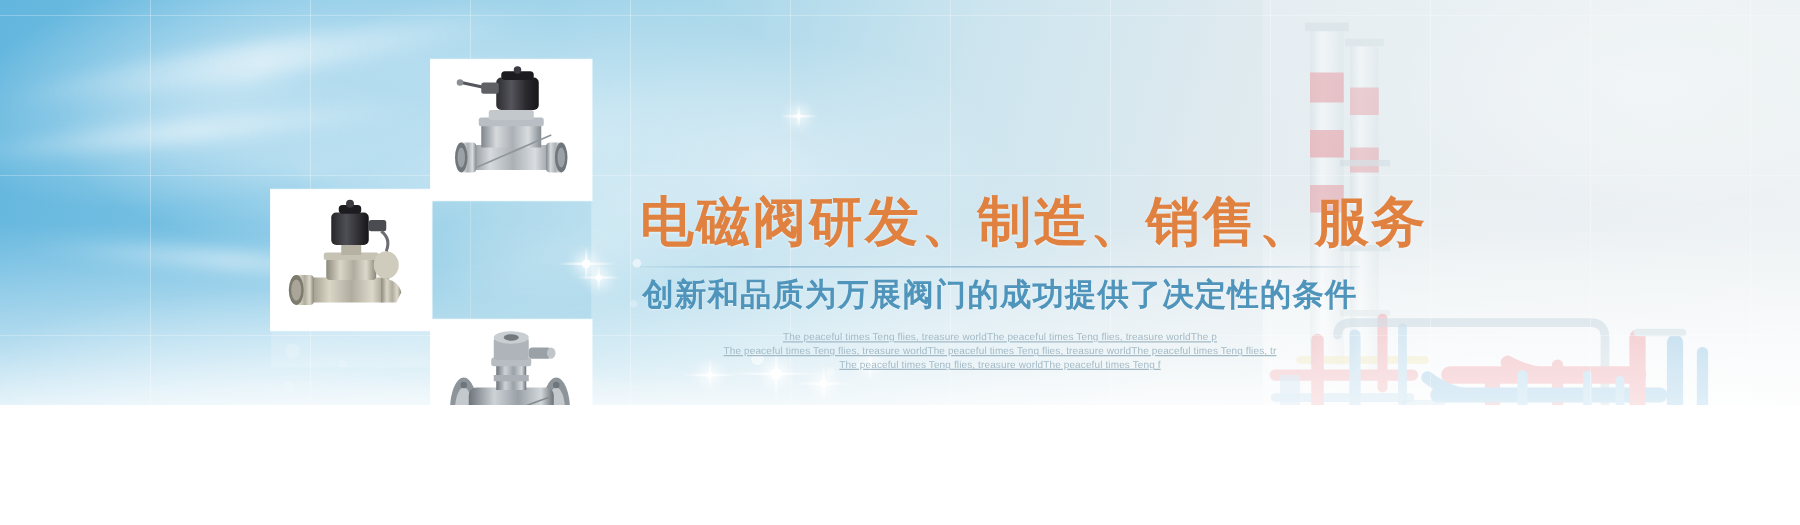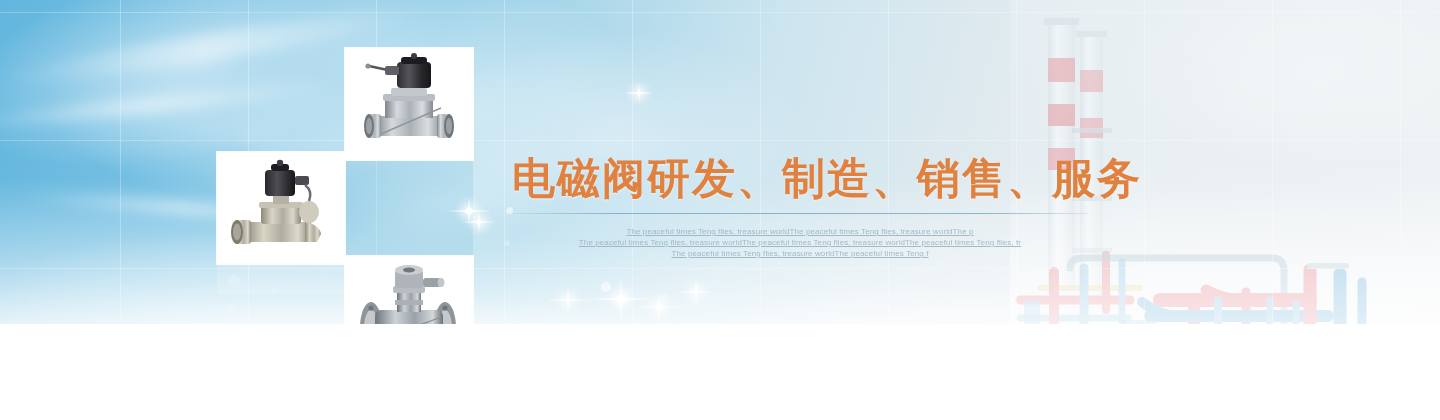--- a/index.html
+++ b/index.html
@@ -407,20 +407,21 @@
   <div class="bokeh" style="left:667px; top:364px; width:9px; height:9px; opacity:.45;"></div>
   <div class="bokeh" style="left:228px; top:275px; width:12px; height:12px; opacity:.35;"></div>
   <div class="bokeh" style="left:226px; top:305px; width:9px; height:9px; opacity:.30;"></div>
   <div class="bokeh" style="left:271px; top:288px; width:6px; height:6px; opacity:.30;"></div>
 
   <div class="textblock">
     <div class="headline">电磁阀研发、制造、销售、服务</div>
 
     <div class="rule"></div>
 
+    <div class="subhead">创新和品质为万展阀门的成功提供了决定性的条件</div>
 
     <div class="filler">
       <div class="f1">The peaceful times Teng flies, treasure worldThe peaceful times Teng flies, treasure worldThe p</div>
       <div class="f2">The peaceful times Teng flies, treasure worldThe peaceful times Teng flies, treasure worldThe peaceful times Teng flies, tr</div>
       <div class="f3">The peaceful times Teng flies, treasure worldThe peaceful times Teng f</div>
     </div>
   </div>
 
 </div>
 

